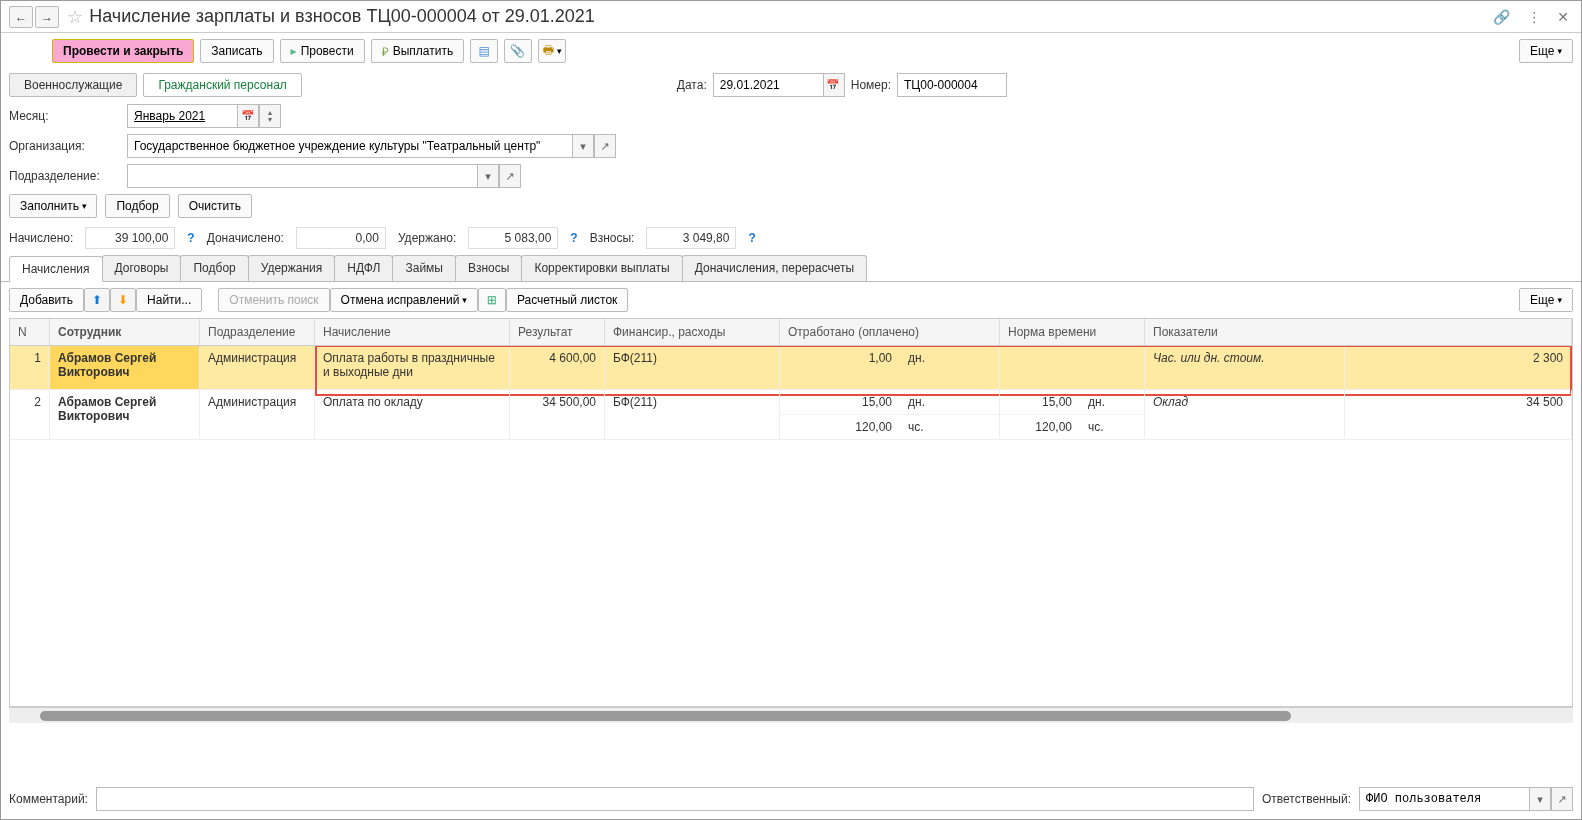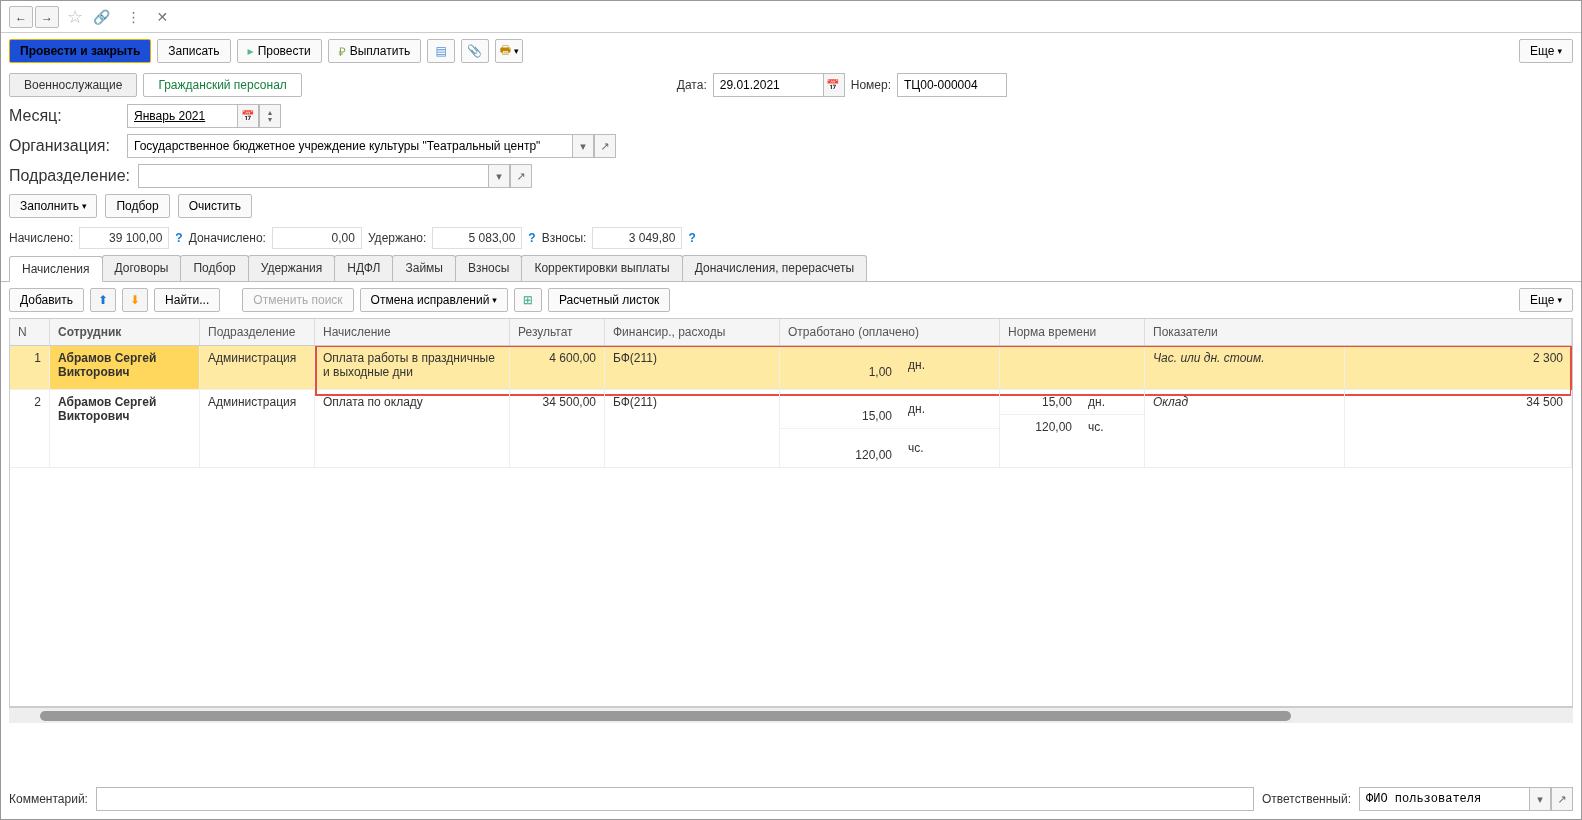--- a/index.html
+++ b/index.html
@@ -7,45 +7,45 @@
 
 .titlebar { display: flex; align-items: center; padding: 4px 8px; border-bottom: 1px solid #ccc; height: 32px; }
 .nav-btn { width: 24px; height: 22px; border: 1px solid #bbb; background: #f5f5f5; border-radius: 2px; display: flex; align-items: center; justify-content: center; margin-right: 2px; cursor: pointer; }
 .star { margin: 0 6px; color: #bbb; font-size: 18px; }
 .title { font-size: 18px; font-weight: normal; flex: 1; }
 .title-right { display: flex; gap: 8px; align-items: center; }
 .title-icn { cursor: pointer; color: #777; font-size: 14px; padding: 2px 4px; }
 
 .toolbar { display: flex; align-items: center; padding: 6px 8px; gap: 6px; }
 .btn { border: 1px solid #bbb; background: #fafafa; border-radius: 2px; padding: 4px 10px; cursor: pointer; font-size: 12px; display: inline-flex; align-items: center; height: 24px; }
-.btn-yellow { background: #1d4ed8; border-color: #d4b800; font-weight: bold; }
+.btn-yellow { background: #f9a8d4; border-color: #d4b800; font-weight: bold; margin-left: 43px; }
 .btn-icn { width: 28px; justify-content: center; padding: 0; }
 .btn-dd::after { content: ' ▾'; font-size: 9px; margin-left: 3px; }
 
 .secondbar { display: flex; align-items: center; padding: 4px 8px; gap: 6px; }
 .tabbtn { border: 1px solid #bbb; padding: 4px 14px; border-radius: 2px; cursor: pointer; background: #f0f0f0; height: 24px; display: inline-flex; align-items: center; }
 .tabbtn.active { background: #fff; color: #15803d; }
 .lbl { font-size: 12px; color: #333; }
 .inp { border: 1px solid #bbb; padding: 2px 6px; height: 24px; background: #fff; font-size: 12px; }
 .inp-grp { display: inline-flex; }
 .inp-grp .inp { border-right: none; }
 .inp-btn { border: 1px solid #bbb; background: #f5f5f5; width: 22px; display: flex; align-items: center; justify-content: center; cursor: pointer; height: 24px; font-size: 11px; color: #666; }
 
 .formrow { display: flex; align-items: center; padding: 3px 8px; gap: 8px; }
-.formlbl { min-width: 110px; font-size: 16px; }
-
-.totals { display: flex; align-items: center; padding: 6px 8px; gap: 6px; }
+.formlbl { min-width: 110px; font-size: 12px; }
+
+.totals { display: flex; align-items: center; padding: 6px 8px; gap: 12px; }
 .totals .num { width: 90px; text-align: right; border: 1px solid #ddd; padding: 3px 6px; height: 22px; }
 .qm { color: #1976d2; font-weight: bold; }
 
 .tabs { display: flex; border-bottom: 1px solid #bbb; padding: 0 8px; gap: 0; }
 .tab { padding: 5px 12px; border: 1px solid #bbb; border-bottom: none; margin-right: -1px; cursor: pointer; background: #f0f0f0; border-radius: 3px 3px 0 0; font-size: 12px; }
 .tab.active { background: #fff; border-bottom: 1px solid #fff; position: relative; top: 1px; }
 
-.gridtoolbar { display: flex; align-items: center; padding: 6px 8px; gap: 6px; }
+.gridtoolbar { display: flex; align-items: center; padding: 6px 8px; }
 .arrow-btn { width: 26px; height: 24px; border: 1px solid #bbb; background: #f5f5f5; border-radius: 2px; display: flex; align-items: center; justify-content: center; cursor: pointer; }
 .arrow-up { color: #1976d2; }
 .arrow-dn { color: #ff9800; }
 .btn-disabled { color: #aaa; margin-left: 16px; }
 
 .grid { margin: 0 8px; border: 1px solid #ccc; position: relative; }
 .ghead { display: flex; background: #f5f5f5; border-bottom: 1px solid #ccc; }
 .gh { padding: 6px 8px; border-right: 1px solid #ddd; font-size: 12px; color: #555; }
 .gbody { background: #fff; height: 360px; overflow: auto; }
 .grow { display: flex; border-bottom: 1px solid #eee; min-height: 44px; }
@@ -54,21 +54,21 @@
 .grow.sel .gc.emp { background: #ffd75c; }
 .grow.sel .gc.num { background: #ffeaa3; }
 .highlight-box { position: absolute; border: 2px solid #e74c3c; top: -1px; height: 51px; pointer-events: none; }
 
 .col-n { width: 40px; justify-content: flex-end; }
 .col-emp { width: 150px; font-weight: bold; }
 .col-dep { width: 115px; }
 .col-nach { width: 195px; }
 .col-res { width: 95px; justify-content: flex-end; }
 .col-fin { width: 175px; }
-.col-otr { width: 120px; justify-content: flex-end; margin-top: 14px; }
+.col-otr { width: 120px; justify-content: flex-end; }
 .col-otr-u { width: 100px; }
 .col-norm { width: 80px; justify-content: flex-end; }
 .col-norm-u { width: 65px; }
 .col-pok { width: 200px; font-style: italic; }
 .col-val { width: 120px; justify-content: flex-end; }
 
 .subrows { display: flex; flex-direction: column; flex: 1; }
 .subrow { display: flex; min-height: 22px; align-items: center; border-top: 1px solid rgba(0,0,0,0.05); }
 .subrow:first-child { border-top: none; }
 
@@ -78,20 +78,21 @@
 .footer { position: absolute; bottom: 4px; left: 0; right: 0; display: flex; align-items: center; padding: 4px 8px; gap: 8px; }
 .footer .inp { flex: 1; font-family: Liberation Mono, monospace; }
 </style>
 </head>
 <body>
 
 <div class="titlebar">
   <div class="nav-btn">←</div>
   <div class="nav-btn">→</div>
   <span class="star">☆</span>
+  <span class="title">Начисление зарплаты и взносов ТЦ00-000004 от 29.01.2021</span>
   <div class="title-right">
     <span class="title-icn">🔗</span>
     <span class="title-icn">⋮</span>
     <span class="title-icn">✕</span>
   </div>
 </div>
 
 <div class="toolbar">
   <button class="btn btn-yellow">Провести и закрыть</button>
   <button class="btn">Записать</button>

